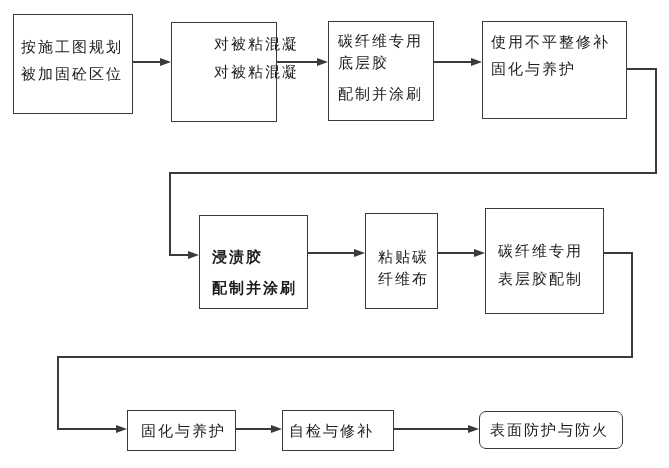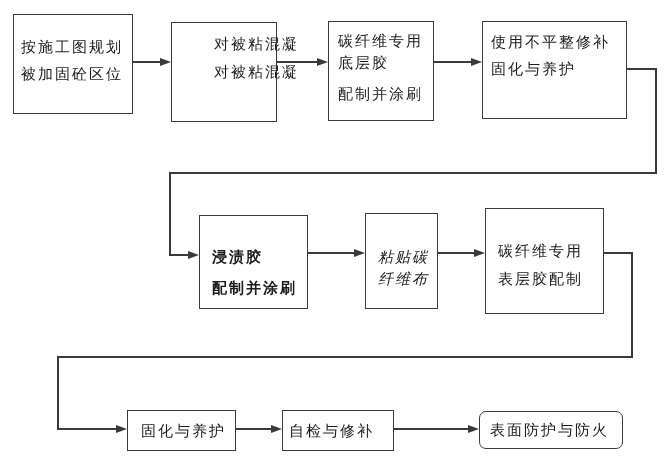--- a/index.html
+++ b/index.html
@@ -34,21 +34,21 @@
   #box2 .tline { line-height: 28px; margin-left: 33px; }
   #box3  { left: 328px; top: 21px;  width: 106px; height: 100px; padding: 8px 3px 0 9px; }
   #box3 .tline { line-height: 22px; }
   #box3 .tline:nth-child(3) { margin-top: 9px; }
   #box4  { left: 482px; top: 21px;  width: 145px; height: 98px;  padding: 7px 3px 0 8px; }
   #box4 .tline { line-height: 27px; }
   #box5  { left: 199px; top: 215px; width: 109px; height: 94px;  padding: 28px 3px 0 12px; }
   #box5 .tline { line-height: 26px; font-weight: bold; }
   #box5 .tline:nth-child(2) { margin-top: 5px; }
   #box6  { left: 365px; top: 213px; width: 73px;  height: 96px;  padding: 32px 2px 0 12px; }
-  #box6 .tline { line-height: 22px; font-style: italic; }
+  #box6 .tline { line-height: 22px; }
   #box7  { left: 485px; top: 208px; width: 119px; height: 106px; padding: 28px 3px 0 12px; }
   #box7 .tline { line-height: 28px; }
   #box8  { left: 127px; top: 410px; width: 109px; height: 41px;  display: flex; align-items: center; padding-left: 13px; }
   #box9  { left: 282px; top: 410px; width: 112px; height: 41px;  display: flex; align-items: center; padding-left: 6px; }
   #box10 { left: 479px; top: 411px; width: 144px; height: 38px;  display: flex; align-items: center; padding-left: 10px; border-radius: 7px; }
 
   
   .hseg { position: absolute; height: 2px; background: var(--line); }
   .vseg { position: absolute; width: 2px;  background: var(--line); }
   .ah {

